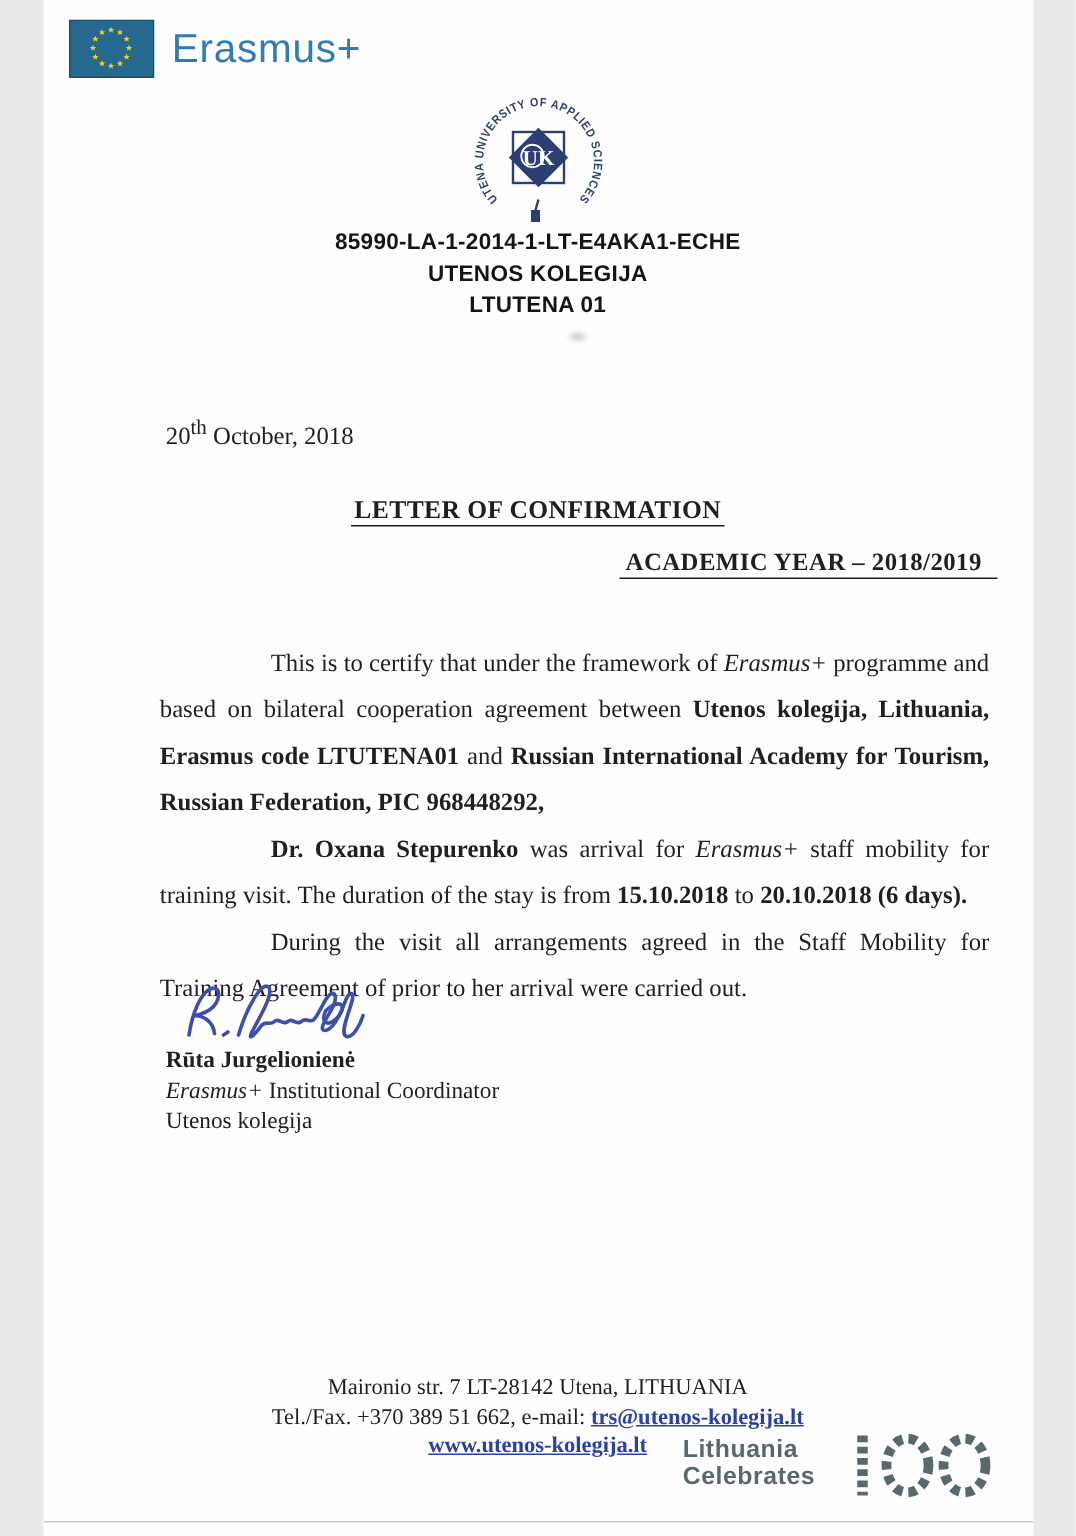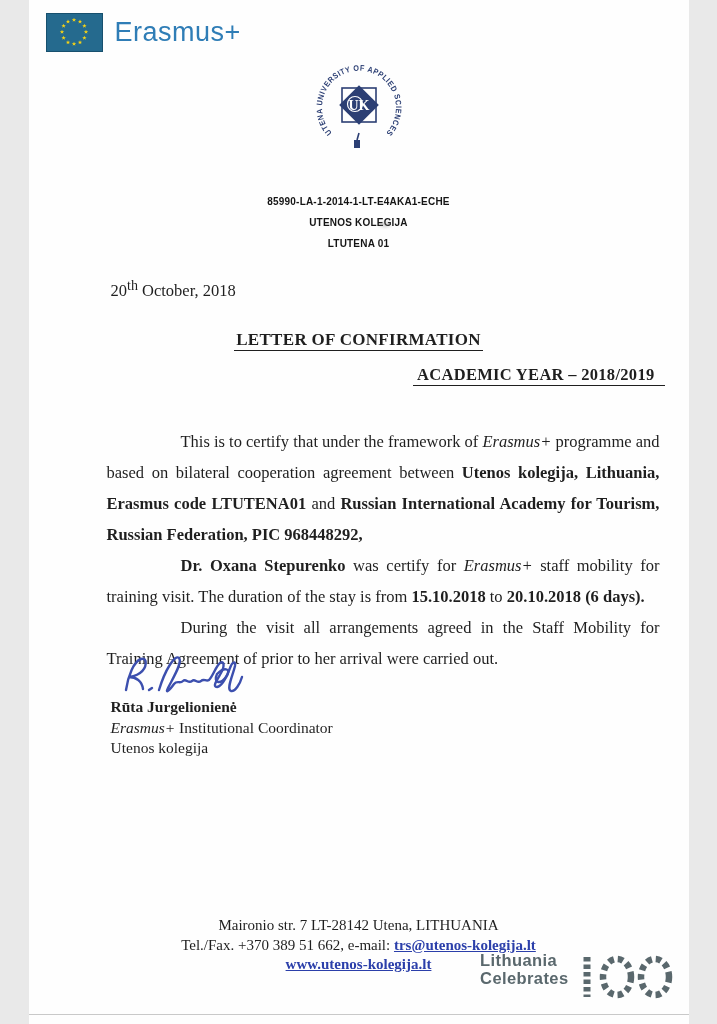--- a/index.html
+++ b/index.html
@@ -9,22 +9,22 @@
     font-family:"Liberation Serif", serif;color:#1f1f1f;
   }
   
   .erasmus-logo{position:absolute;left:17px;top:13px;display:flex;align-items:center;gap:12px;}
   .erasmus-word{font-family:"Liberation Sans", sans-serif;font-size:27px;color:#2f7db6;letter-spacing:.5px;}
   
   .seal{position:absolute;left:50%;top:58px;transform:translateX(-50%);}
   
   .header-codes{
     position:absolute;top:151px;left:0;width:100%;text-align:center;
-    font-family:"Liberation Sans", sans-serif;font-weight:bold;font-size:10px;
-    line-height:21px;color:#151515;letter-spacing:.2px;margin-top:40px;
+    font-family:"Liberation Sans", sans-serif;font-weight:bold;font-size:15px;
+    line-height:21px;color:#151515;letter-spacing:.2px;
   }
   .smudge{
     position:absolute;left:348px;top:220px;width:16px;height:9px;border-radius:50%;
     background:radial-gradient(closest-side,#8a8a8a,rgba(180,180,180,0));
     filter:blur(1px);opacity:.45;
   }
   
   .date{position:absolute;left:82px;top:281px;font-size:16.5px;}
   .date sup{font-size:14px;vertical-align:super;line-height:0;}
   
@@ -44,21 +44,21 @@
   .b{font-weight:bold;}
   .it{font-style:italic;}
   
   .signature-svg{position:absolute;left:84px;top:644px;}
   .signer{position:absolute;left:82px;top:697px;font-size:15.5px;line-height:20.5px;}
   .signer .name{font-weight:bold;}
   
   .footer{position:absolute;top:916px;left:0;width:100%;text-align:center;font-size:15px;line-height:19.5px;}
   .footer a{color:#2b3faa;text-decoration:underline;cursor:pointer;font-weight:bold;}
   
-  .badge{position:absolute;right:10px;top:951px;display:flex;gap:10px;}
+  .badge{position:absolute;right:22px;top:951px;display:flex;align-items:center;gap:23px;}
   .badge-text{
     font-family:"Liberation Sans", sans-serif;font-weight:600;font-size:16.5px;
     line-height:18px;color:#5a686d;letter-spacing:.4px;text-align:left;
   }
   .scan-line{position:absolute;left:0;right:0;bottom:9px;height:1px;background:#c9c9c9;}
 </style>
 </head>
 <body>
 
 <div class="page">
@@ -113,21 +113,21 @@
 
   <div class="title-row">
     <span>LETTER OF CONFIRMATION</span>
   </div>
   <div class="subtitle-row">
     <span>ACADEMIC YEAR – 2018/2019</span>
   </div>
 
   <div class="body-text">
     <p><span>This is to certify that under the framework of </span><span class="it">Erasmus+</span><span> programme and based on bilateral cooperation agreement between </span><span class="b">Utenos kolegija, Lithuania, Erasmus code LTUTENA01</span><span> and </span><span class="b">Russian International Academy for Tourism, Russian Federation, PIC 968448292,</span></p>
-    <p><span class="b">Dr. Oxana Stepurenko</span><span> was certify for </span><span class="it">Erasmus+</span><span> staff mobility for training visit. The duration of the stay is from </span><span class="b">15.10.2018</span><span> to </span><span class="b">20.10.2018 (6 days).</span></p>
+    <p><span class="b">Dr. Oxana Stepurenko</span><span> was arrival for </span><span class="it">Erasmus+</span><span> staff mobility for training visit. The duration of the stay is from </span><span class="b">15.10.2018</span><span> to </span><span class="b">20.10.2018 (6 days).</span></p>
     <p>During the visit all arrangements agreed in the Staff Mobility for Training Agreement of prior to her arrival were carried out.</p>
   </div>
 
   <svg class="signature-svg" width="132" height="60" viewBox="0 0 132 60">
     <g fill="none" stroke="#3c4fae" stroke-width="2.4" stroke-linecap="round">
       <path d="M13,46 C15,32 21,17 28,15 C35,13 34,24 27,29 C23,32 17,33 16,33 C23,33 29,37 30,45"></path>
       <path d="M36,46 l3,-2"></path>
       <path d="M46,46 C52,26 62,10 66,14 C70,18 60,34 55,44 C52,50 56,47 61,40 C64,36 67,40 70,37 C73,34 75,40 79,37 C82,34 84,40 88,37 C91,34 93,38 96,36 C100,32 103,22 107,19 C111,16 112,22 108,29 C104,36 99,43 104,43 C109,42 114,32 117,24 C119,18 123,16 122,22 C120,31 113,45 118,47 C122,48 127,40 129,33"></path>
       <path d="M104,30 C112,22 119,25 113,33 C107,41 100,39 104,30"></path>
     </g>

